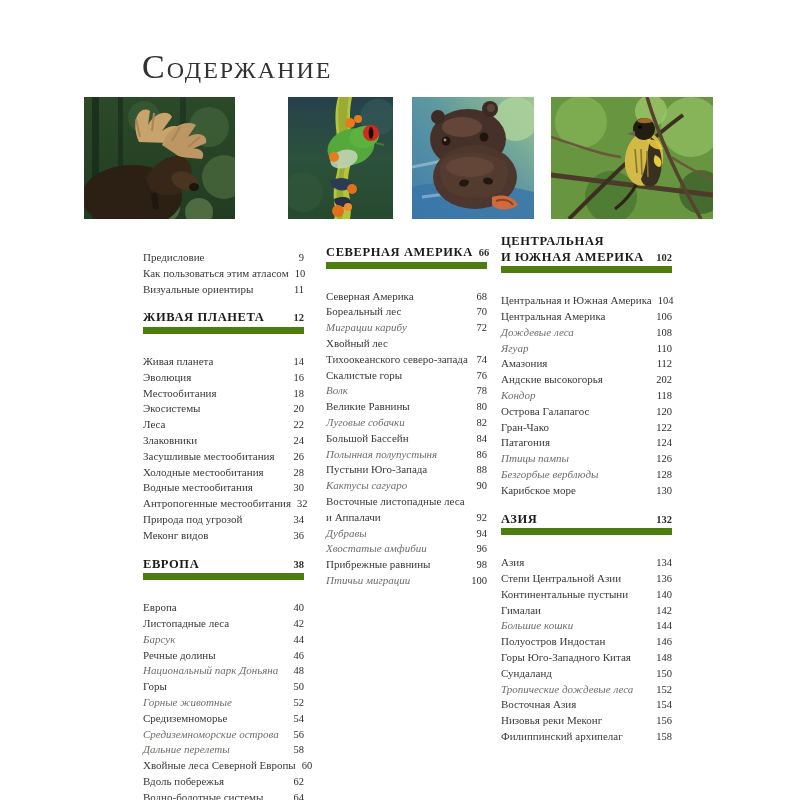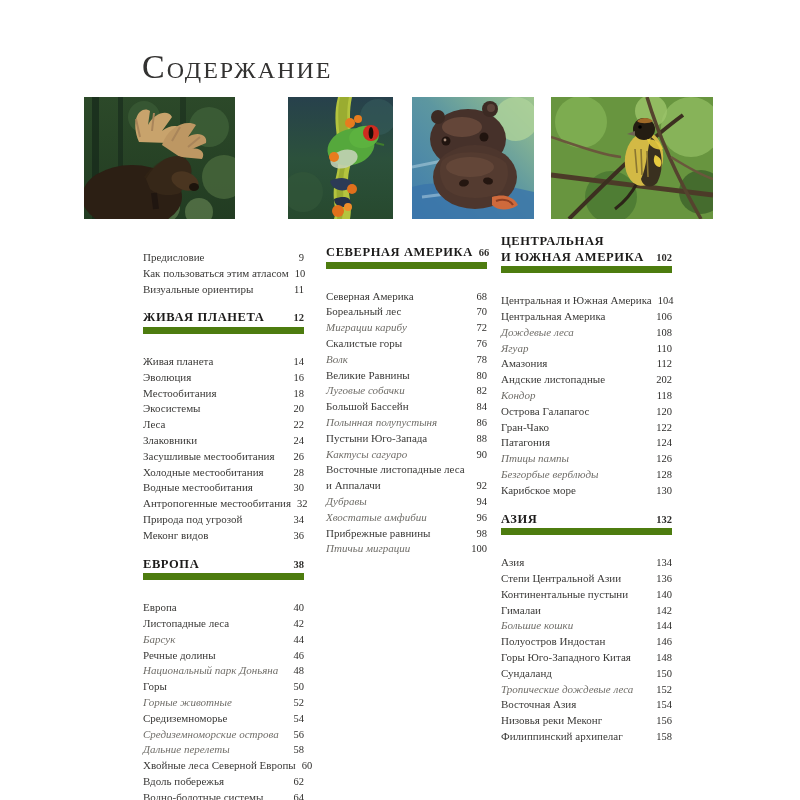--- a/index.html
+++ b/index.html
@@ -382,20 +382,29 @@
         </div>
       </div>
       <div class="entry italic">
         <div class="entry-row">
           <span class="lbl">Миграции карибу</span>
           <span class="pg">72</span>
         </div>
       </div>
       <div class="entry">
         <div class="entry-row">
+          <span class="lbl">Хвойный лес</span>
+        </div>
+        <div class="entry-row">
+          <span class="lbl">Тихоокеанского северо-запада</span>
+          <span class="pg">74</span>
+        </div>
+      </div>
+      <div class="entry">
+        <div class="entry-row">
           <span class="lbl">Скалистые горы</span>
           <span class="pg">76</span>
         </div>
       </div>
       <div class="entry italic">
         <div class="entry-row">
           <span class="lbl">Волк</span>
           <span class="pg">78</span>
         </div>
       </div>
@@ -504,21 +513,21 @@
         </div>
       </div>
       <div class="entry">
         <div class="entry-row">
           <span class="lbl">Амазония</span>
           <span class="pg">112</span>
         </div>
       </div>
       <div class="entry">
         <div class="entry-row">
-          <span class="lbl">Андские листопадные</span>
+          <span class="lbl">Андские высокогорья</span>
           <span class="pg">202</span>
         </div>
       </div>
       <div class="entry italic">
         <div class="entry-row">
           <span class="lbl">Кондор</span>
           <span class="pg">118</span>
         </div>
       </div>
       <div class="entry">

